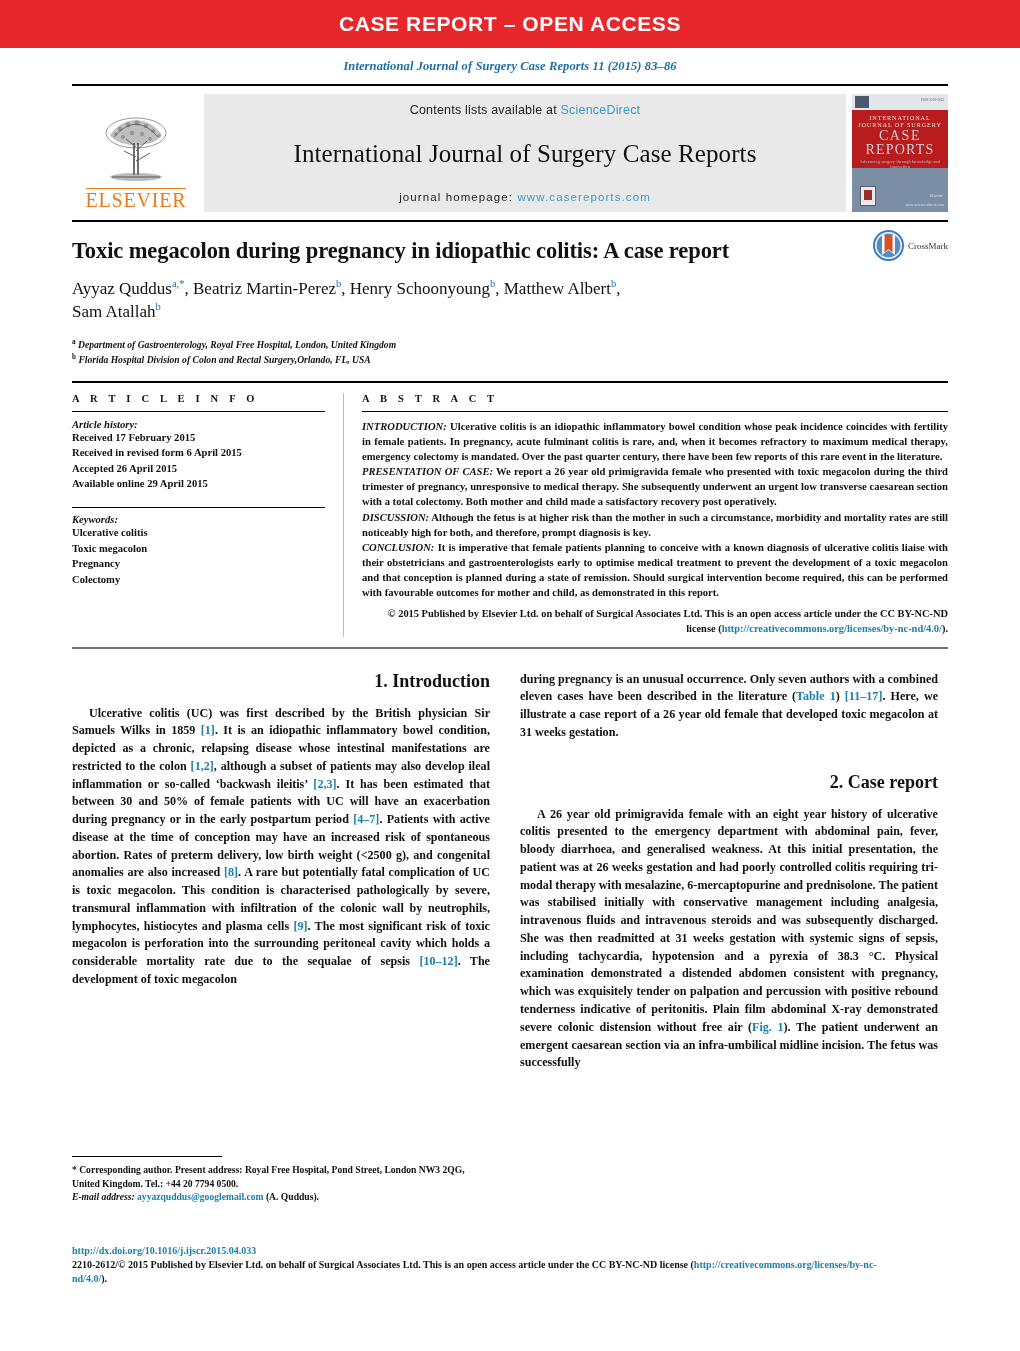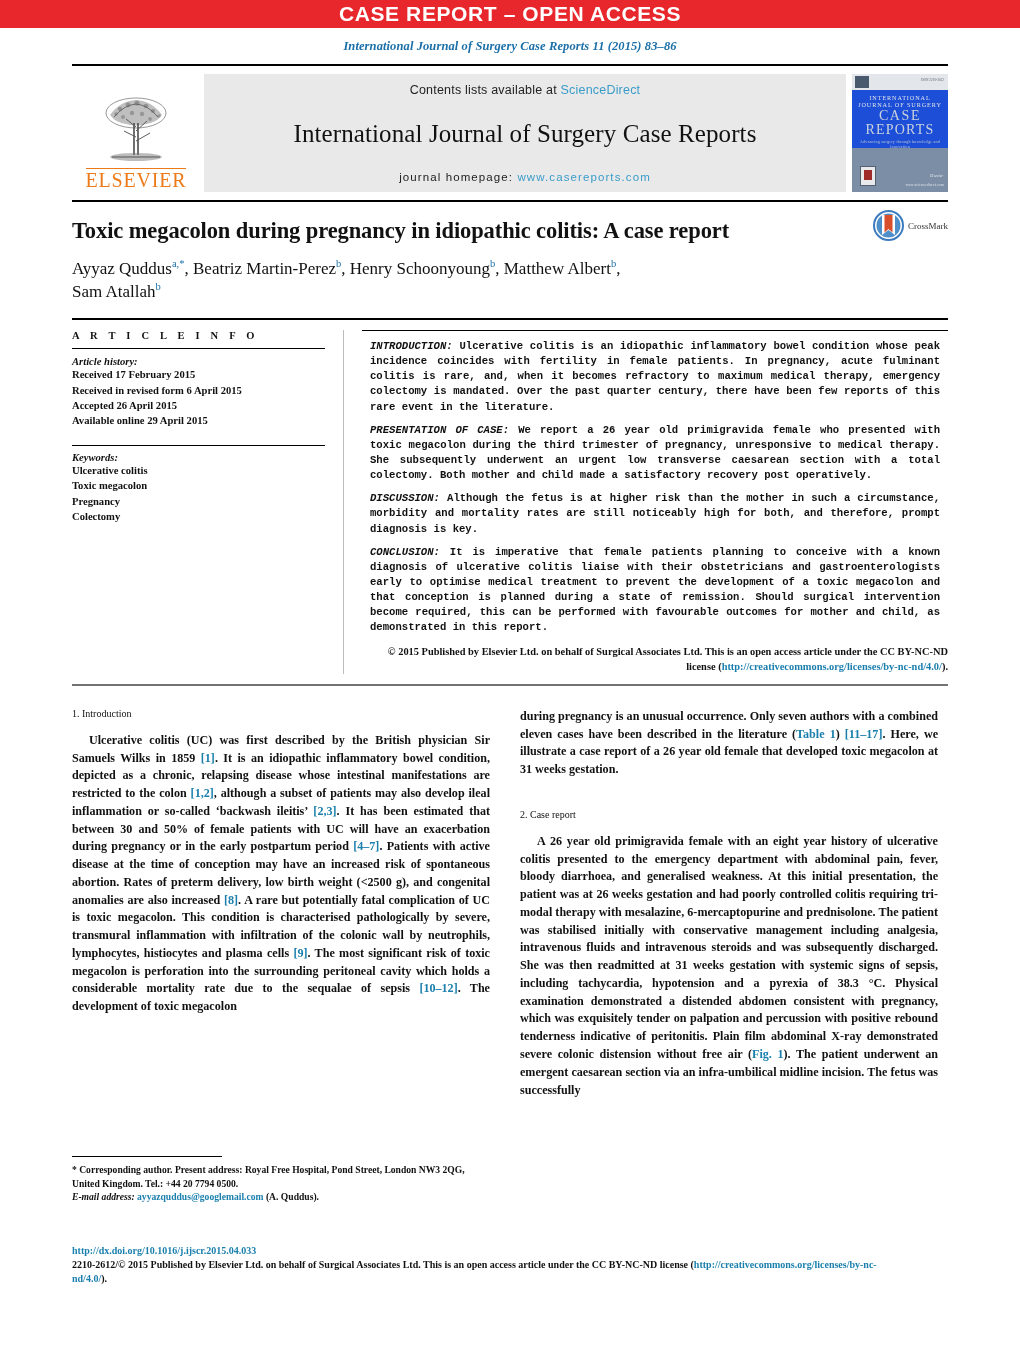--- a/index.html
+++ b/index.html
@@ -12,21 +12,21 @@
     height: 1351px;
     font-family: "Liberation Serif", serif;
     color: #000000;
     position: relative;
     overflow: hidden;
   }
 
   
   .banner {
     background: #e8272c;
-    height: 28px;
+    height: 48px;
     display: flex;
     align-items: center;
     justify-content: center;
     text-align: right;
   }
   .banner-text {
     color: #ffffff;
     font-family: "Liberation Sans", sans-serif;
     font-weight: bold;
     font-size: 21px;
@@ -116,21 +116,21 @@
     position: relative;
     overflow: hidden;
     font-family: "Liberation Serif", serif;
   }
   .cover-top {
     position:absolute; top:0; left:0; right:0; height:16px;
     background:#e3e6ea;
   }
   .cover-mid {
     position:absolute; top:16px; left:0; right:0; height:62px;
-    background:#1d4ed8; color:#dfe4ea; text-align:center;
+    background:#b91c1c; color:#dfe4ea; text-align:center;
   }
   .cover-l1 { font-size:6.2px; letter-spacing:0.9px; margin-top:4px; }
   .cover-l2 { font-size:6.2px; letter-spacing:0.9px; }
   .cover-l3 { font-size:14px; letter-spacing:1.6px; line-height:1.0; margin-top:1px; color:#c9d2dc;}
   .cover-l4 { font-size:14px; letter-spacing:1.2px; line-height:1.0; color:#c9d2dc;}
   .cover-l5 { font-size:4.2px; letter-spacing:0.2px; margin-top:2px; color:#b9c3cf;}
   .cover-bot {
     position:absolute; bottom:0; left:0; right:0; height:44px;
     background:#7c8ea6;
   }
@@ -256,27 +256,27 @@
     font-family: "Liberation Serif", serif;
     font-weight: bold;
     font-size: 10.6px;
     line-height: 1.46;
     color: #111;
   }
   .info-gap { height: 10px; }
   .info-rule2 { border-top: 1.5px solid #000; margin: 6px 0 6px 0; }
 
   .abs-para {
-    font-family: Liberation Mono, monospace;
+    font-family: Liberation Serif, serif;
     font-weight: bold;
     font-size: 10.6px;
     line-height: 1.43;
     text-align: justify;
     color: #111;
-    margin: 8px;
+    margin: 0;
   }
   .abs-lead {
     font-style: italic;
     font-weight: bold;
   }
   .copy-line {
     font-family: "Liberation Serif", serif;
     font-weight: bold;
     font-size: 10.4px;
     line-height: 1.45;
@@ -291,24 +291,25 @@
     margin: 22px 72px 0 72px;
     display: flex;
     gap: 30px;
   }
   .col {
     width: 418px;
     flex: 0 0 418px;
   }
   h2.body-head {
     font-family: "Liberation Serif", serif;
-    font-weight: normal;
-    font-size: 10px;
+    font-weight: bold;
+    font-size: 18px;
     margin: 0 0 13px 0;
     color: #111;
+    text-align: right;
   }
   h2.body-head.spaced { margin-top: 30px; }
   p.body-p {
     font-family: "Liberation Serif", serif;
     font-weight: bold;
     font-size: 12.1px;
     line-height: 1.47;
     text-align: justify;
     text-indent: 17px;
     margin: 0;
@@ -440,20 +441,24 @@
     <span class="crossmark-label">CrossMark</span>
   </div>
 
   <h1 class="paper-title">Toxic megacolon during pregnancy in idiopathic colitis: A case report</h1>
 
   <div class="authors">
     <span>Ayyaz Quddus<span class="sup sup-star">a,*</span></span>, <span>Beatriz Martin-Perez<span class="sup">b</span></span>, <span>Henry Schoonyoung<span class="sup">b</span></span>, <span>Matthew Albert<span class="sup">b</span></span>,<br>
     <span>Sam Atallah<span class="sup">b</span></span>
   </div>
 
+  <div class="affils">
+    <div><span class="mk">a</span> <span>Department of Gastroenterology, Royal Free Hospital, London, United Kingdom</span></div>
+    <div><span class="mk">b</span> <span>Florida Hospital Division of Colon and Rectal Surgery,Orlando, FL, USA</span></div>
+  </div>
 </div>
 
 <div class="panel">
 
   <div class="info-col">
     <div class="sec-head">A R T I C L E   I N F O</div>
     <div class="sec-rule"></div>
     <div class="info-sub">Article history:</div>
     <div class="info-line">Received 17 February 2015</div>
     <div class="info-line">Received in revised form 6 April 2015</div>
@@ -462,20 +467,21 @@
     <div class="info-gap"></div>
     <div class="info-rule2"></div>
     <div class="info-sub">Keywords:</div>
     <div class="info-line">Ulcerative colitis</div>
     <div class="info-line">Toxic megacolon</div>
     <div class="info-line">Pregnancy</div>
     <div class="info-line">Colectomy</div>
   </div>
 
   <div class="abs-col">
+    <div class="sec-head">A B S T R A C T</div>
     <div class="sec-rule"></div>
 
     <p class="abs-para"><span class="abs-lead">INTRODUCTION:</span><span> Ulcerative colitis is an idiopathic inflammatory bowel condition whose peak incidence coincides with fertility in female patients. In pregnancy, acute fulminant colitis is rare, and, when it becomes refractory to maximum medical therapy, emergency colectomy is mandated. Over the past quarter century, there have been few reports of this rare event in the literature.</span></p>
     <p class="abs-para"><span class="abs-lead">PRESENTATION OF CASE:</span><span> We report a 26 year old primigravida female who presented with toxic megacolon during the third trimester of pregnancy, unresponsive to medical therapy. She subsequently underwent an urgent low transverse caesarean section with a total colectomy. Both mother and child made a satisfactory recovery post operatively.</span></p>
     <p class="abs-para"><span class="abs-lead">DISCUSSION:</span><span> Although the fetus is at higher risk than the mother in such a circumstance, morbidity and mortality rates are still noticeably high for both, and therefore, prompt diagnosis is key.</span></p>
     <p class="abs-para"><span class="abs-lead">CONCLUSION:</span><span> It is imperative that female patients planning to conceive with a known diagnosis of ulcerative colitis liaise with their obstetricians and gastroenterologists early to optimise medical treatment to prevent the development of a toxic megacolon and that conception is planned during a state of remission. Should surgical intervention become required, this can be performed with favourable outcomes for mother and child, as demonstrated in this report.</span></p>
 
     <div class="copy-line">
       <span>© 2015 Published by Elsevier Ltd. on behalf of Surgical Associates Ltd. This is an open access article under the CC BY-NC-ND license (</span><span class="lnk">http://creativecommons.org/licenses/by-nc-nd/4.0/</span><span>).</span>
     </div>

